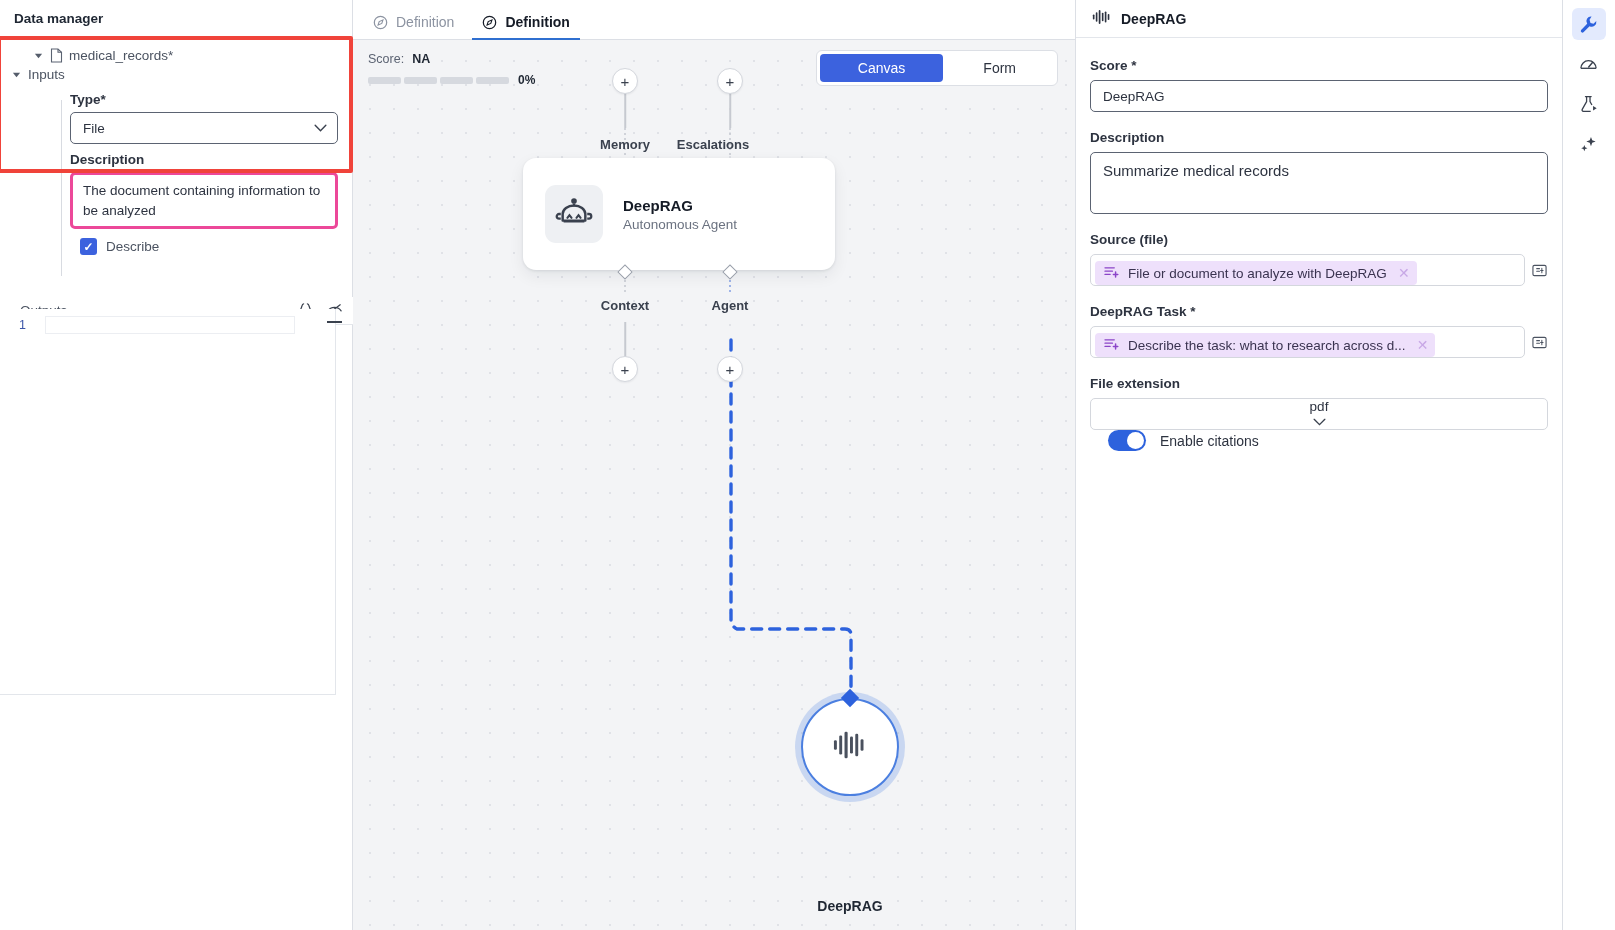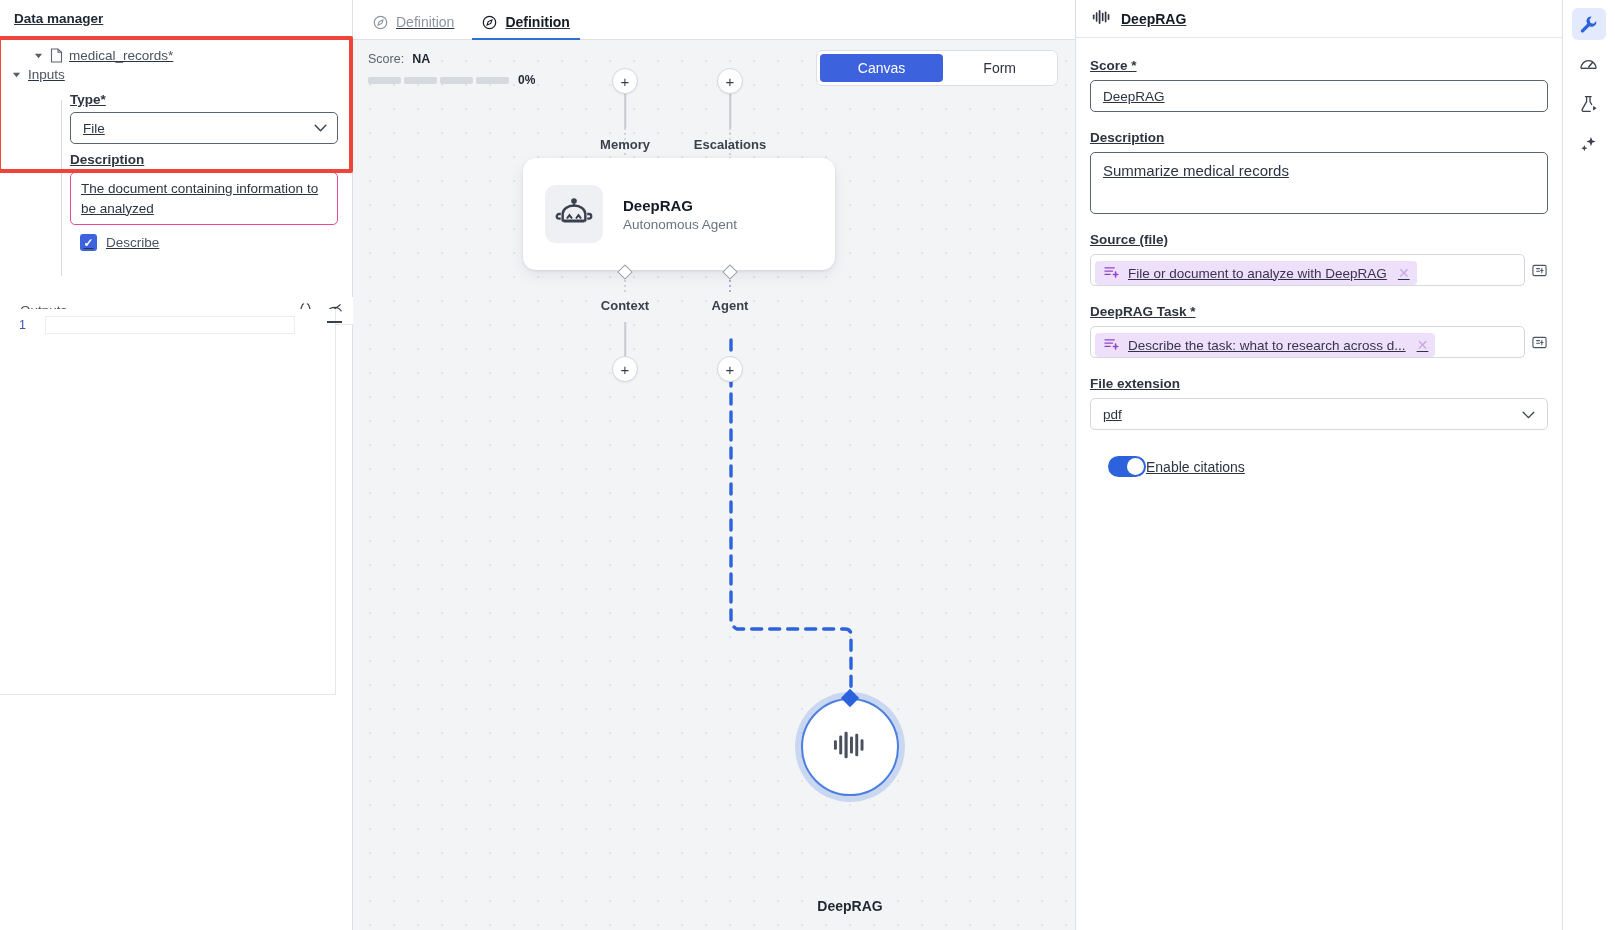--- a/index.html
+++ b/index.html
@@ -3,21 +3,21 @@
 <meta charset="utf-8">
 <style>
   * { box-sizing: border-box; margin: 0; padding: 0; }
   html, body {
     width: 1615px; height: 930px;
     font-family: "Liberation Sans", sans-serif;
     background: #ffffff;
     color: #2d3340;
     overflow: hidden;
   }
-  .app { position: relative; width: 1615px; height: 930px; display: flex; text-decoration: underline; }
+  .app { position: relative; width: 1615px; height: 930px; display: flex; }
 
   
   .left-panel {
     width: 353px; height: 930px;
     border-right: 1px solid #dcdfe5;
     background: #fff;
     position: relative;
     display: flex; flex-direction: column;
   }
   .left-header {
@@ -43,21 +43,21 @@
   .field-block { padding-left: 70px; padding-right: 14px; margin-top: 8px; }
   .field-label { font-size: 13.5px; font-weight: bold; color: #2d3340; margin-bottom: 5px; }
   .select-box {
     height: 32px; border: 1px solid #5b6372; border-radius: 5px;
     display: flex; align-items: center; justify-content: space-between;
     padding: 0 10px 0 12px; font-size: 13.5px; color: #2d3340;
     background: #fff;
   }
   .chev { color: #3a414e; font-size: 11px; }
   .desc-box {
-    border: 1px solid #ec4899; border-radius: 5px;
+    border: 3px solid #ec4899; border-radius: 5px;
     padding: 6px 10px; font-size: 13.5px; line-height: 1.45;
     color: #2d3340; min-height: 42px; background: #fff;
   }
   .required-row { display: flex; align-items: center; gap: 9px; margin-top: 9px; padding-left: 10px; }
   .checkbox {
     width: 17px; height: 17px; border-radius: 3px; background: #3c62de;
     display: flex; align-items: center; justify-content: center;
     color: #fff; font-size: 12px; font-weight: bold;
   }
   .required-label { font-size: 13.5px; color: #4b5361; }
@@ -244,23 +244,23 @@
   .chip-x { color: #c8a8e6; font-size: 14px; margin-left: 2px; }
   .chip-row { display: flex; align-items: center; gap: 6px; }
   .mini-btn {
     width: 17px; height: 17px; border-radius: 3px;
     display: flex; align-items: center; justify-content: center;
     color: #4b5361; flex: none;
   }
   .ext-select {
     height: 32px; border: 1px solid #d4d7dd; border-radius: 5px;
     display: flex; align-items: center; justify-content: space-between;
-    padding: 0 12px; font-size: 13.5px; color: #2d3340; background: #fff;
-  }
-  .toggle-row { display: flex; align-items: center; margin-top: 26px; padding-left: 18px; }
+    padding: 0 12px; font-size: 13.5px; color: #2d3340; background: #fff; flex-direction: column;
+  }
+  .toggle-row { display: flex; align-items: center; gap: 14px; padding-left: 18px; }
   .toggle {
     width: 38px; height: 21px; border-radius: 11px; background: #2d62dd;
     position: relative;
   }
   .toggle .knob {
     position: absolute; right: 2px; top: 2px; width: 17px; height: 17px;
     border-radius: 50%; background: #fff;
   }
   .toggle-label { font-size: 14px; color: #2d3340; }
 
@@ -415,21 +415,21 @@
         <path d="M377 88 L377 118" stroke="#c7cbd3" stroke-width="1.6" stroke-dasharray="2 3" fill="none"></path>
         <path d="M377 276 L377 582" stroke="#2d62dd" stroke-width="3" stroke-dasharray="9 7" fill="none" opacity="0"></path>
         <path d="M378 300 L378 580 Q378 586 384 589 L492 589 Q498 589 498 595 L498 652" stroke="#2d62dd" stroke-width="3.4" stroke-dasharray="10 8" fill="none" stroke-linecap="round"></path>
       </svg>
 
       <div class="port-line" style="left:272px; top:41px; height:47px;"></div>
       <div class="port-line" style="left:377px; top:41px; height:47px;"></div>
       <div class="plus-btn" style="left:272px; top:41px;">+</div>
       <div class="plus-btn" style="left:377px; top:41px;">+</div>
       <div class="port-label" style="left:272px; top:97px;">Memory</div>
-      <div class="port-label" style="left:377px; top:97px;">Escalations</div>
+      <div class="port-label" style="left:360px; top:97px;">Escalations</div>
       <div class="diamond" style="left:272px; top:126px;"></div>
       <div class="diamond" style="left:377px; top:126px;"></div>
 
       <div class="agent-node">
         <div class="agent-avatar">
           <svg width="38" height="34" viewBox="0 0 40 36">
             <circle cx="20" cy="4.2" r="3" fill="#3a414e"></circle>
             <path d="M20 7 L20 10" stroke="#3a414e" stroke-width="2.2"></path>
             <path d="M8 25 V18 A12 9 0 0 1 32 18 V25 Z" fill="none" stroke="#3a414e" stroke-width="2.6" stroke-linejoin="round"></path>
             <path d="M6 18 H4.2 A1.6 1.6 0 0 0 4.2 23 H6" fill="none" stroke="#3a414e" stroke-width="2.4"></path>

